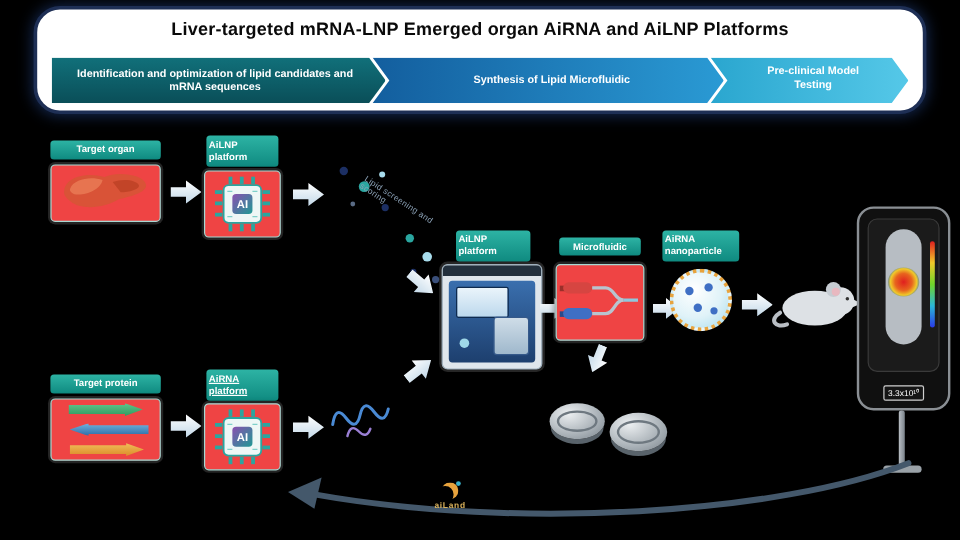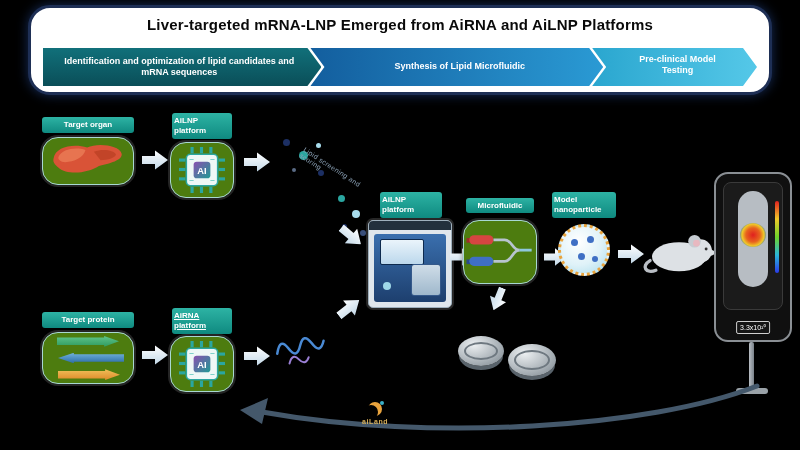--- a/index.html
+++ b/index.html
@@ -23,21 +23,21 @@
   .stage3{flex:1;margin-left:-11px;
           clip-path:polygon(0 0,calc(100% - 14px) 0,100% 50%,calc(100% - 14px) 100%,0 100%,14px 50%);
           background:linear-gradient(90deg,#2aa6cf,#55c8e8);padding:0 10px 4px 16px;}
   .stage3 span{display:inline-block;max-width:78px;}
 
   
   .label-teal{position:absolute;background:linear-gradient(180deg,#2db3a4,#0f8a80);color:#fff;
               font-weight:bold;font-size:8px;display:flex;align-items:center;justify-content:center;
               text-align:left;border-radius:3px;line-height:1.2;box-shadow:0 1px 3px rgba(0,0,0,.8);
               padding:1px 2px;box-sizing:border-box;}
-  .white-box{position:absolute;background:#4d7c0f;border:1px solid #a8d8d2;border-radius:16px;
+  .white-box{position:absolute;background:#ef4444;border:1px solid #a8d8d2;border-radius:4px;
              display:flex;align-items:center;justify-content:center;box-sizing:border-box;
              box-shadow:0 0 0 2px rgba(255,255,255,.14),0 2px 5px rgba(0,0,0,.6);}
   .arrow{position:absolute;background:linear-gradient(180deg,#ffffff,#c2d8e8);
          clip-path:polygon(0 30%,50% 30%,50% 2%,100% 50%,50% 98%,50% 70%,0 70%);
          filter:drop-shadow(0 1px 1px rgba(0,0,0,.5));}
   .dot{position:absolute;border-radius:50%;}
   .diag-note{position:absolute;color:#8aa0b5;font-size:7px;transform:rotate(33deg);
              transform-origin:left top;width:92px;letter-spacing:.3px;}
 
   
@@ -93,21 +93,21 @@
             box-shadow:inset -4px 3px 0 0 #e8a33d;}
   .crescent i{position:absolute;right:-2px;top:-1px;width:4px;height:4px;border-radius:50%;background:#3ab0c9;}
   .logo-text{margin-top:2px;font-size:7px;font-weight:bold;color:#d8b05a;letter-spacing:.6px;}
 </style>
 </head>
 <body>
 
 <div id="canvas">
 
   <div class="banner">
-    <div class="title">Liver-targeted mRNA-LNP Emerged from AiRNA and AiLNP Platforms</div>
+    <div class="title">Liver-targeted mRNA-LNP Emerged organ AiRNA and AiLNP Platforms</div>
     <div class="stages">
       <div class="stage stage1">
         <span>Identification and optimization of lipid candidates and mRNA sequences</span>
       </div>
       <div class="stage stage2">
         <span>Synthesis of Lipid Microfluidic</span>
       </div>
       <div class="stage stage3">
         <span>Pre-clinical Model Testing</span>
       </div>
@@ -200,21 +200,21 @@
   <div class="arrow" style="left:486px;top:290px;width:24px;height:18px;transform:rotate(112deg);"></div>
   <div class="disc" style="left:458px;top:336px;width:46px;height:30px;">
       <div class="ring"></div>
     </div>
   <div class="disc" style="left:508px;top:344px;width:48px;height:32px;">
       <div class="ring"></div>
     </div>
 
   <div class="arrow" style="left:544px;top:248px;width:22px;height:18px;"></div>
 
-  <div class="label-teal" style="left:552px;top:192px;width:64px;height:26px;">Model nanoparticle</div>
+  <div class="label-teal" style="left:552px;top:192px;width:64px;height:26px;">AiRNA nanoparticle</div>
   <div class="lnp" style="left:558px;top:224px;width:52px;height:52px;">
     <div class="ldot" style="left:10px;top:12px;"></div>
     <div class="ldot" style="left:26px;top:9px;"></div>
     <div class="ldot" style="left:17px;top:26px;"></div>
     <div class="ldot" style="left:31px;top:29px;width:6px;height:6px;"></div>
   </div>
 
   <div class="arrow" style="left:618px;top:244px;width:26px;height:20px;"></div>
 
   <svg viewBox="0 0 80 60" width="78" height="58" style="position:absolute;left:642px;top:220px;">

